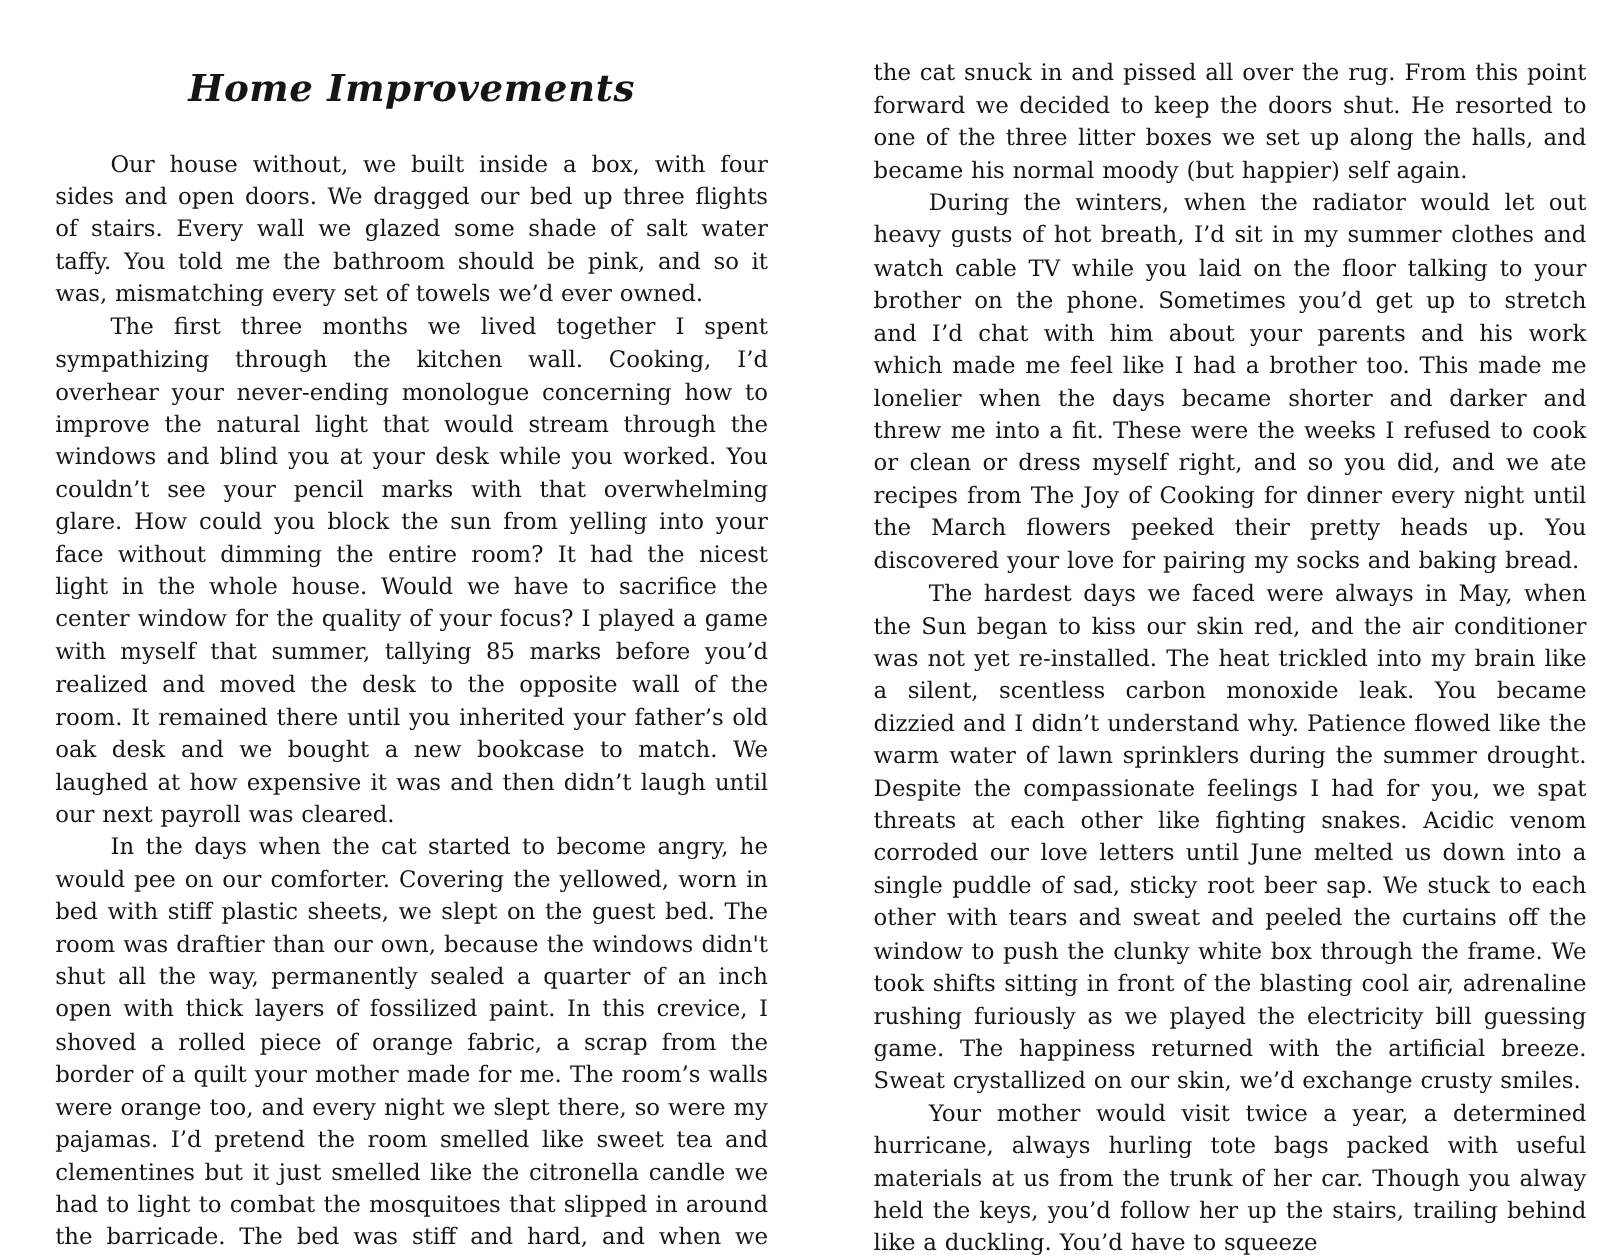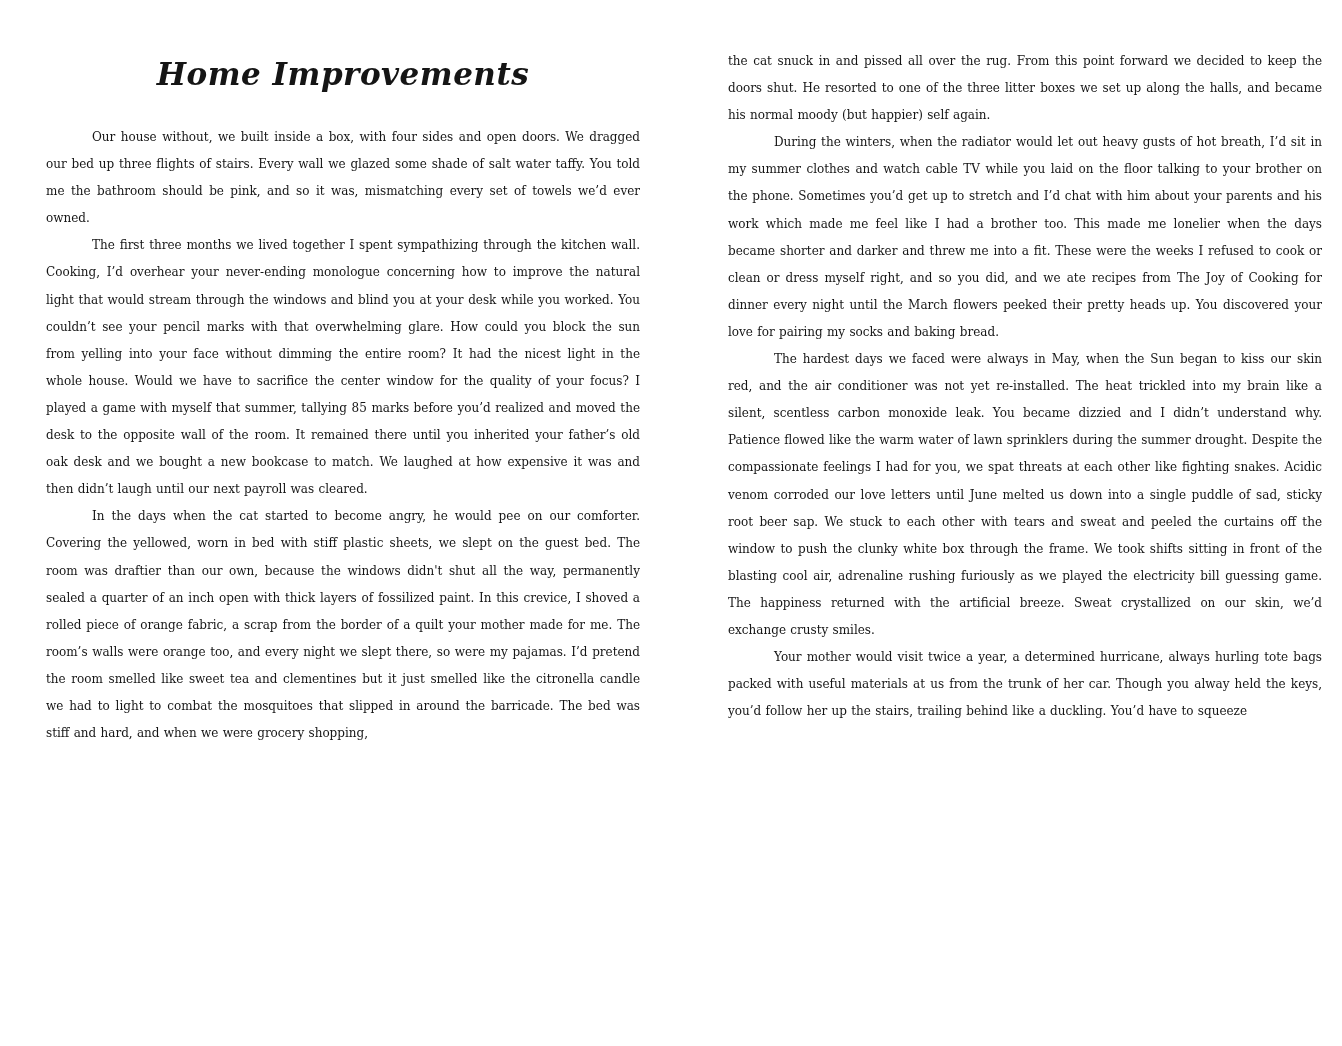--- a/index.html
+++ b/index.html
@@ -27,21 +27,21 @@
   }
   .title {
     font-size: 31px;
     font-style: italic;
     font-weight: bold;
     text-align: center;
     margin: 8px 0 32px 0;
     letter-spacing: 0.5px;
   }
   .para {
-    font-size: 12px;
+    font-size: 19px;
     line-height: 27.1px;
     text-align: justify;
     margin: 0;
     word-spacing: 0.5px;
   }
   .para.indent {
     text-indent: 46px;
   }
 </style>
 </head>

